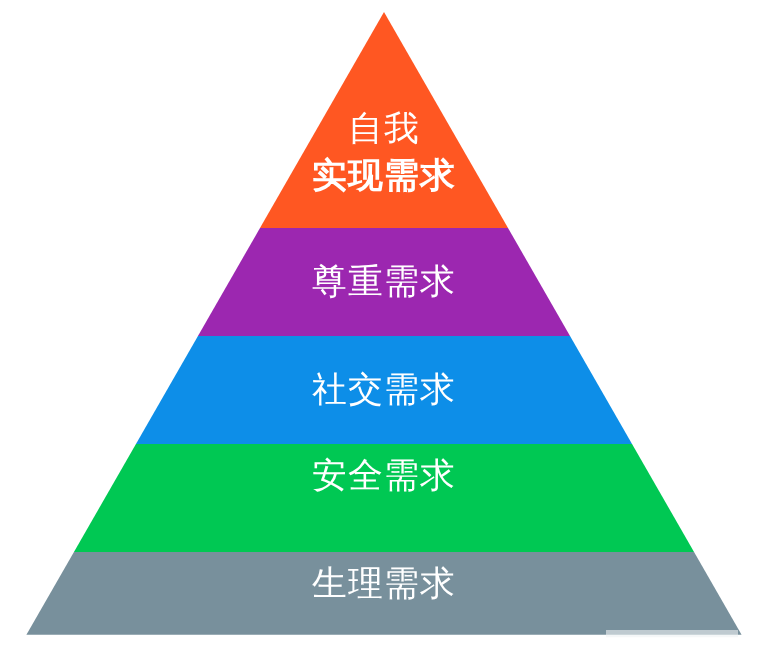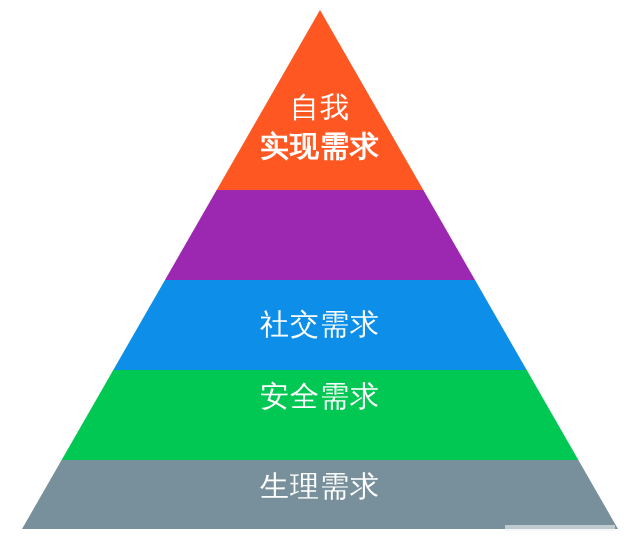--- a/index.html
+++ b/index.html
@@ -51,18 +51,19 @@
   <svg id="pyramid" viewBox="0 0 640 540">
       <polygon points="320,10 423.35260115606934,190 216.64739884393063,190" fill="#ff5722"></polygon>
       <polygon points="216.64739884393063,190 423.35260115606934,190 475.028901734104,280 164.97109826589596,280" fill="#9c27b0"></polygon>
       <polygon points="164.97109826589596,280 475.028901734104,280 526.7052023121387,370 113.29479768786126,370" fill="#0d8ee8"></polygon>
       <polygon points="113.29479768786126,370 526.7052023121387,370 578.3815028901734,460 61.61849710982659,460" fill="#00c853"></polygon>
       <polygon points="61.61849710982659,460 578.3815028901734,460 618,529 22,529" fill="#78909c"></polygon>
     </svg>
 
   <div class="layer-label" style="top:89px;">自我</div>
   <div class="layer-label" style="top:128px;font-weight:bold;">实现需求</div>
+  <div class="layer-label" style="top:216px;">尊重需求</div>
   <div class="layer-label" style="top:306px;text-align:center;">社交需求</div>
   <div class="layer-label" style="top:378px;">安全需求</div>
   <div class="layer-label" style="top:468px;">生理需求</div>
 
   <div class="watermark"></div>
 </div>
 
 </body></html>

